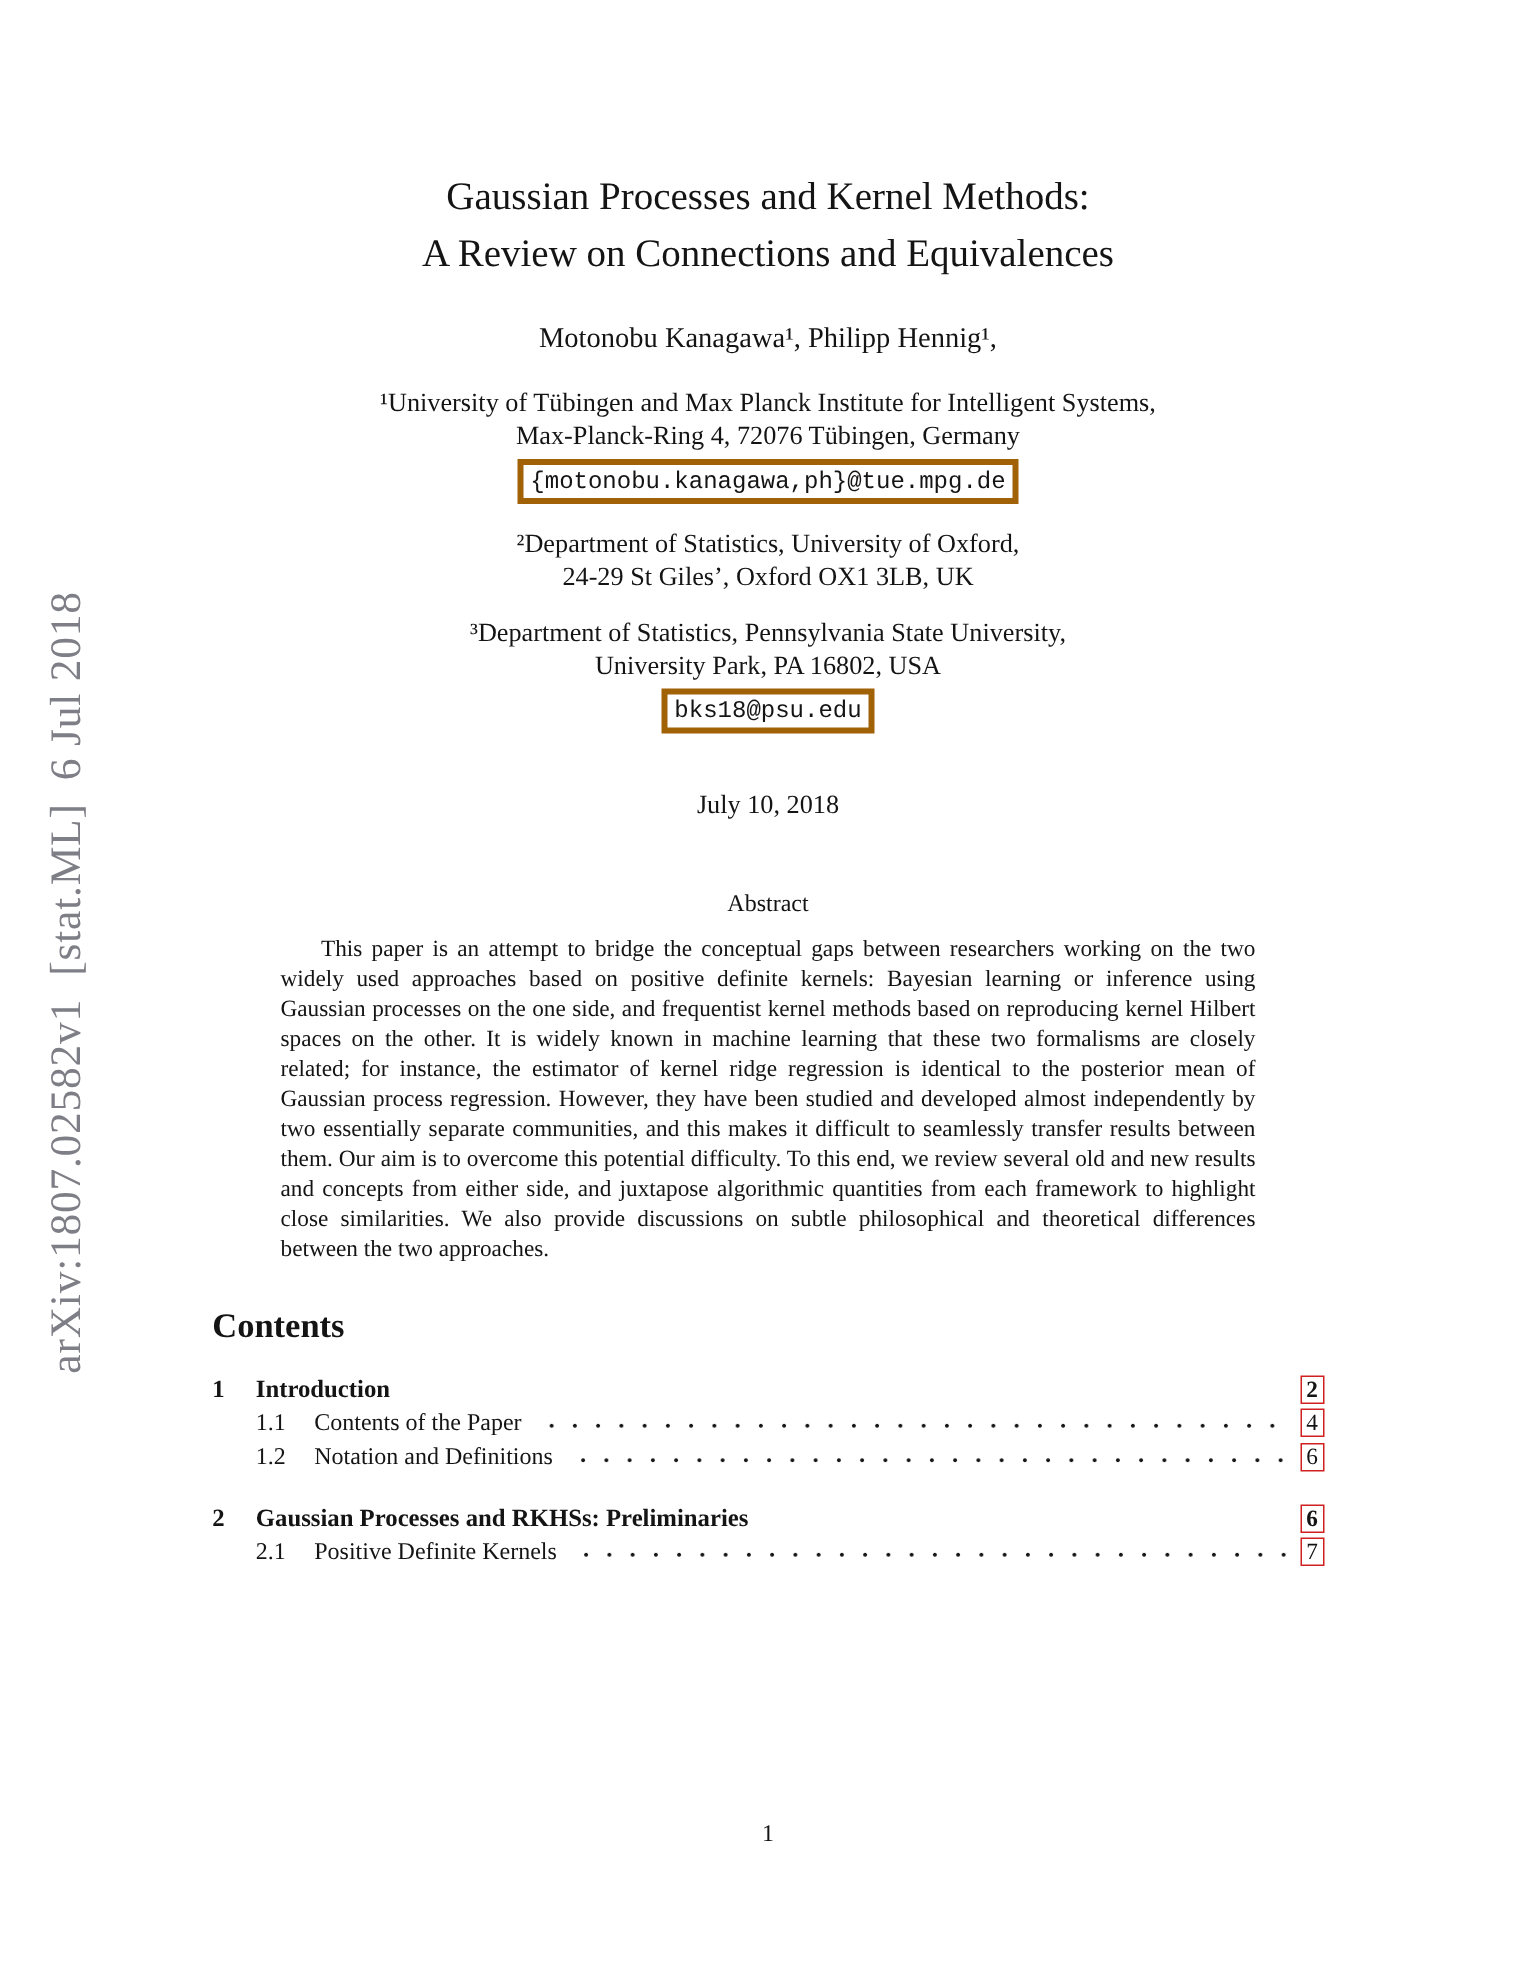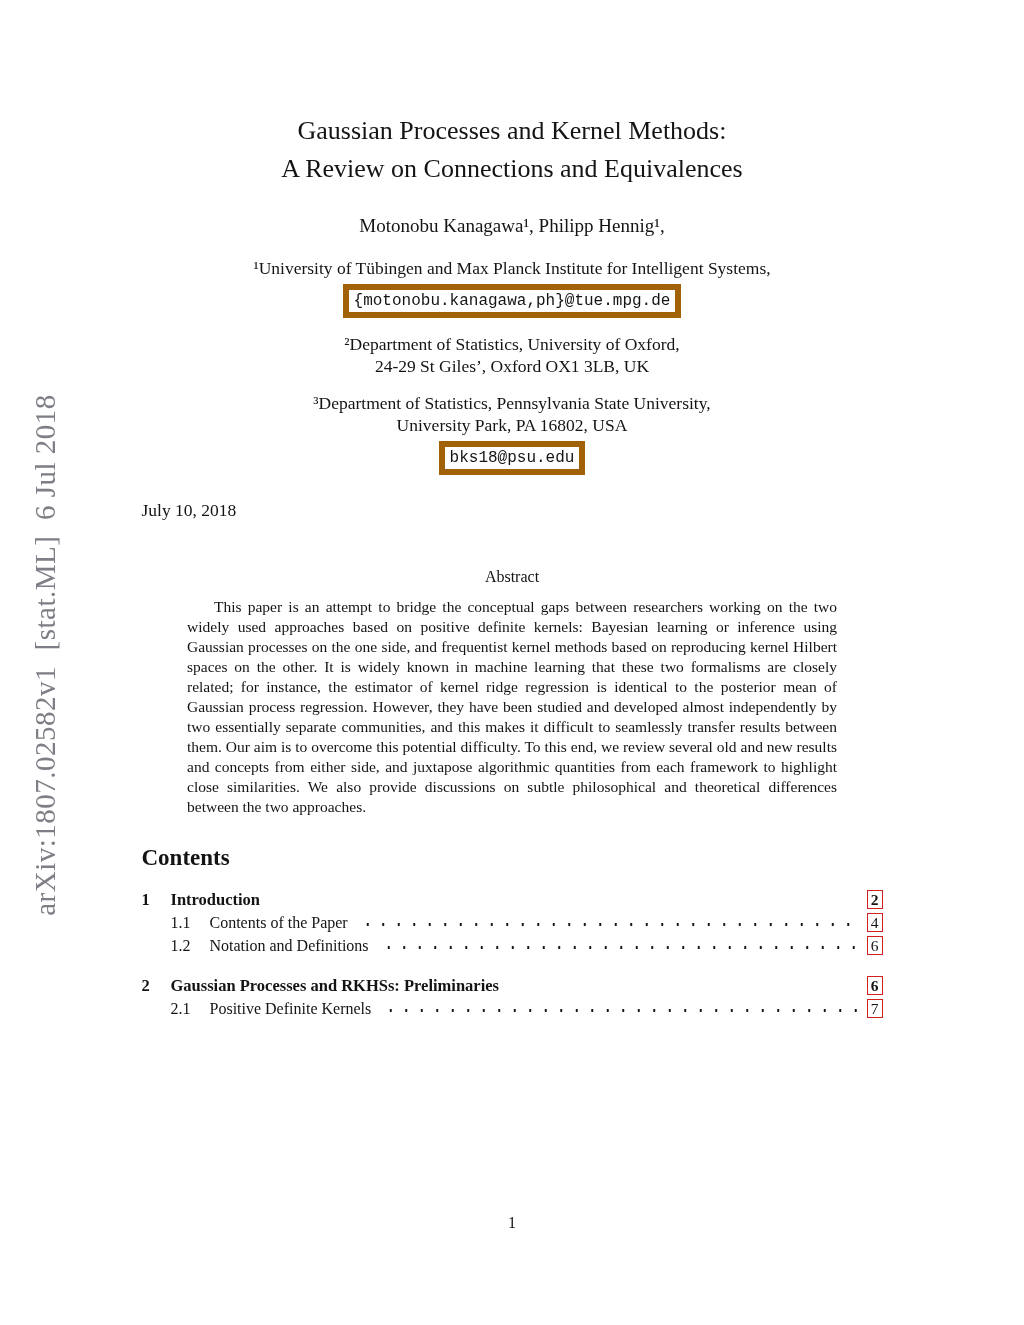--- a/index.html
+++ b/index.html
@@ -51,28 +51,29 @@
     margin-top: 15px;
   }
   .affil .email-wrap {
     margin-top: 5px;
   }
   .email {
     display: inline-block;
     font-family: "Liberation Mono", "DejaVu Sans Mono", monospace;
     font-size: 16px;
     line-height: 20px;
-    border: 6px solid #a16207;
+    border: 4px solid #a16207;
     padding: 1px 5px;
     color: #141414;
     text-decoration: none;
   }
   .date {
+    text-align: center;
     font-size: 17.5px;
-    margin-top: 25px;
+    margin-top: 37px;
   }
   .abstract-heading {
     text-align: center;
     font-weight: normal;
     font-size: 16px;
     margin-top: 47px;
   }
   .abstract-body {
     width: 650px;
     margin: 11px auto 16px auto;
@@ -147,20 +148,21 @@
       <div>Gaussian Processes and Kernel Methods:</div>
       <div>A Review on Connections and Equivalences</div>
     </div>
 
     <div class="authors">
       <div>Motonobu Kanagawa¹, Philipp Hennig¹,</div>
     </div>
 
     <div class="affil">
       <div>¹University of Tübingen and Max Planck Institute for Intelligent Systems,</div>
+      <div>Max-Planck-Ring 4, 72076 Tübingen, Germany</div>
       <div class="email-wrap">
         <a href="#" class="email">{motonobu.kanagawa,ph}@tue.mpg.de</a>
       </div>
     </div>
 
     <div class="affil">
       <div>²Department of Statistics, University of Oxford,</div>
       <div>24-29 St Giles’, Oxford OX1 3LB, UK</div>
     </div>
 

